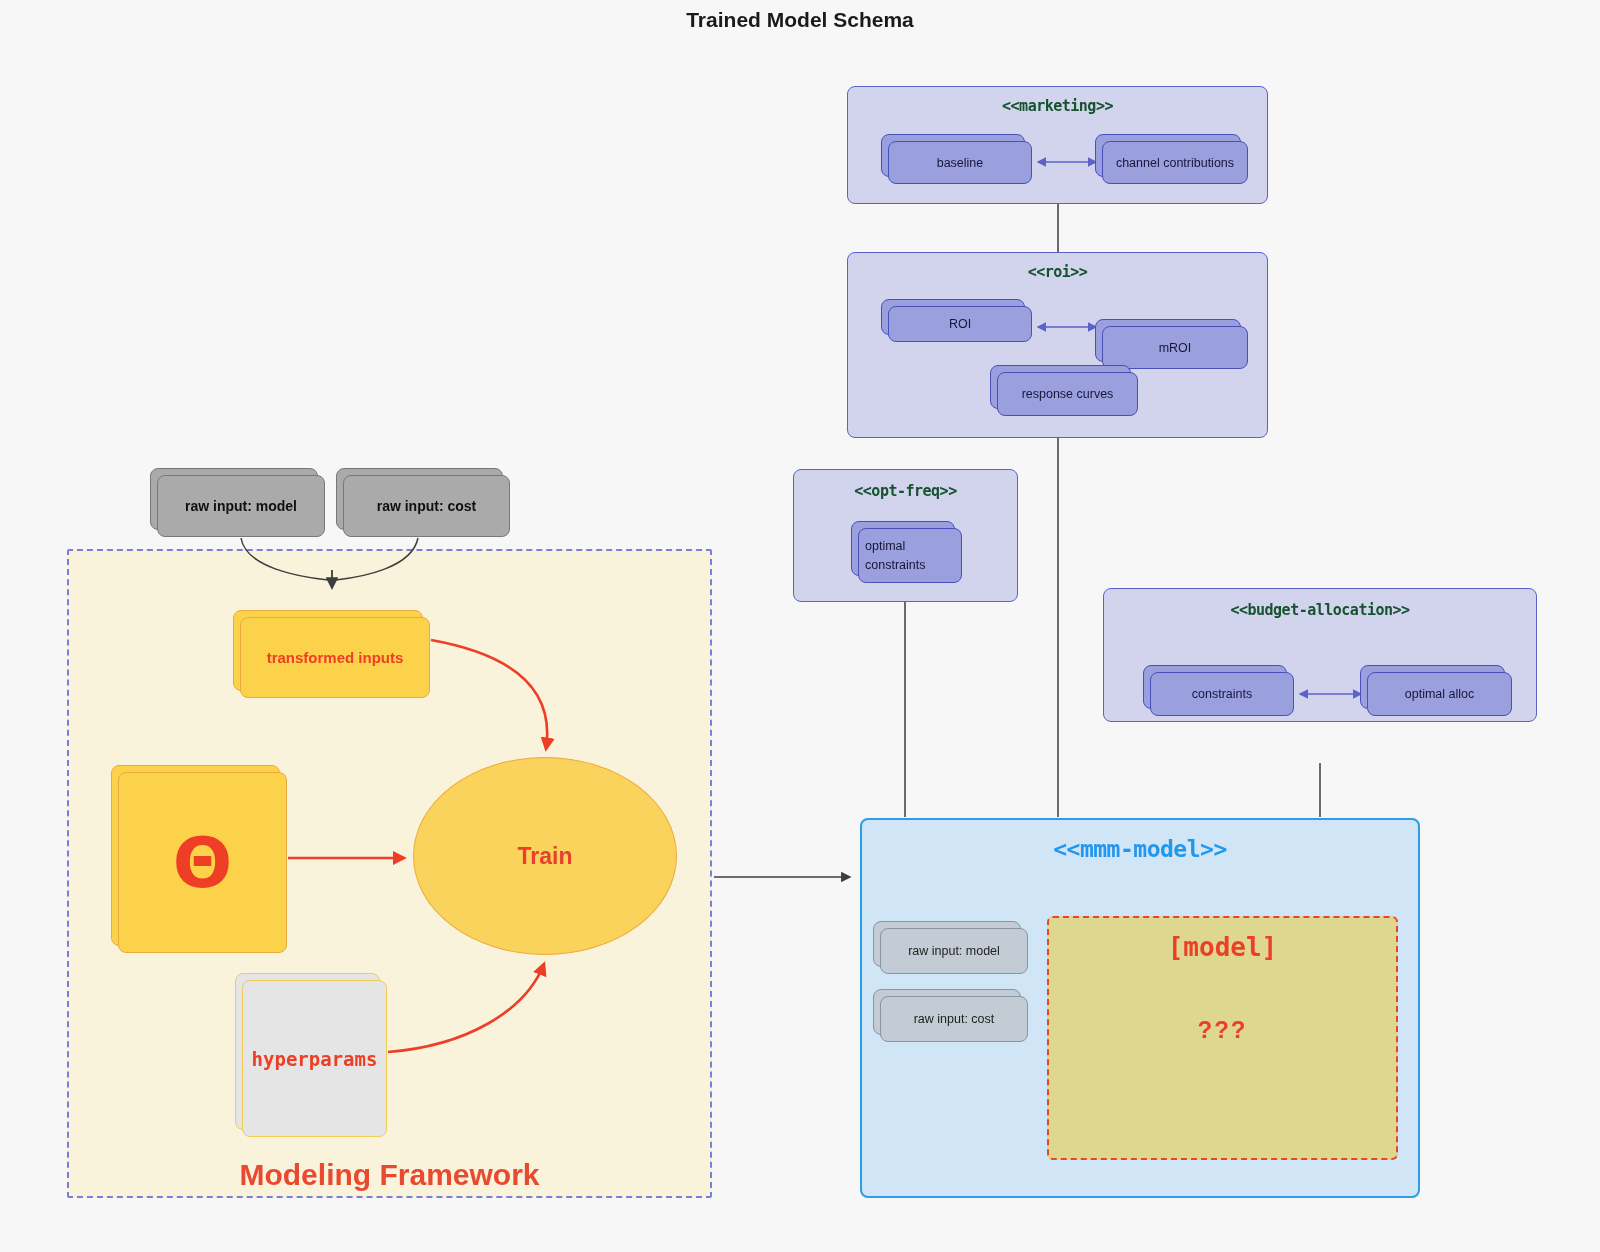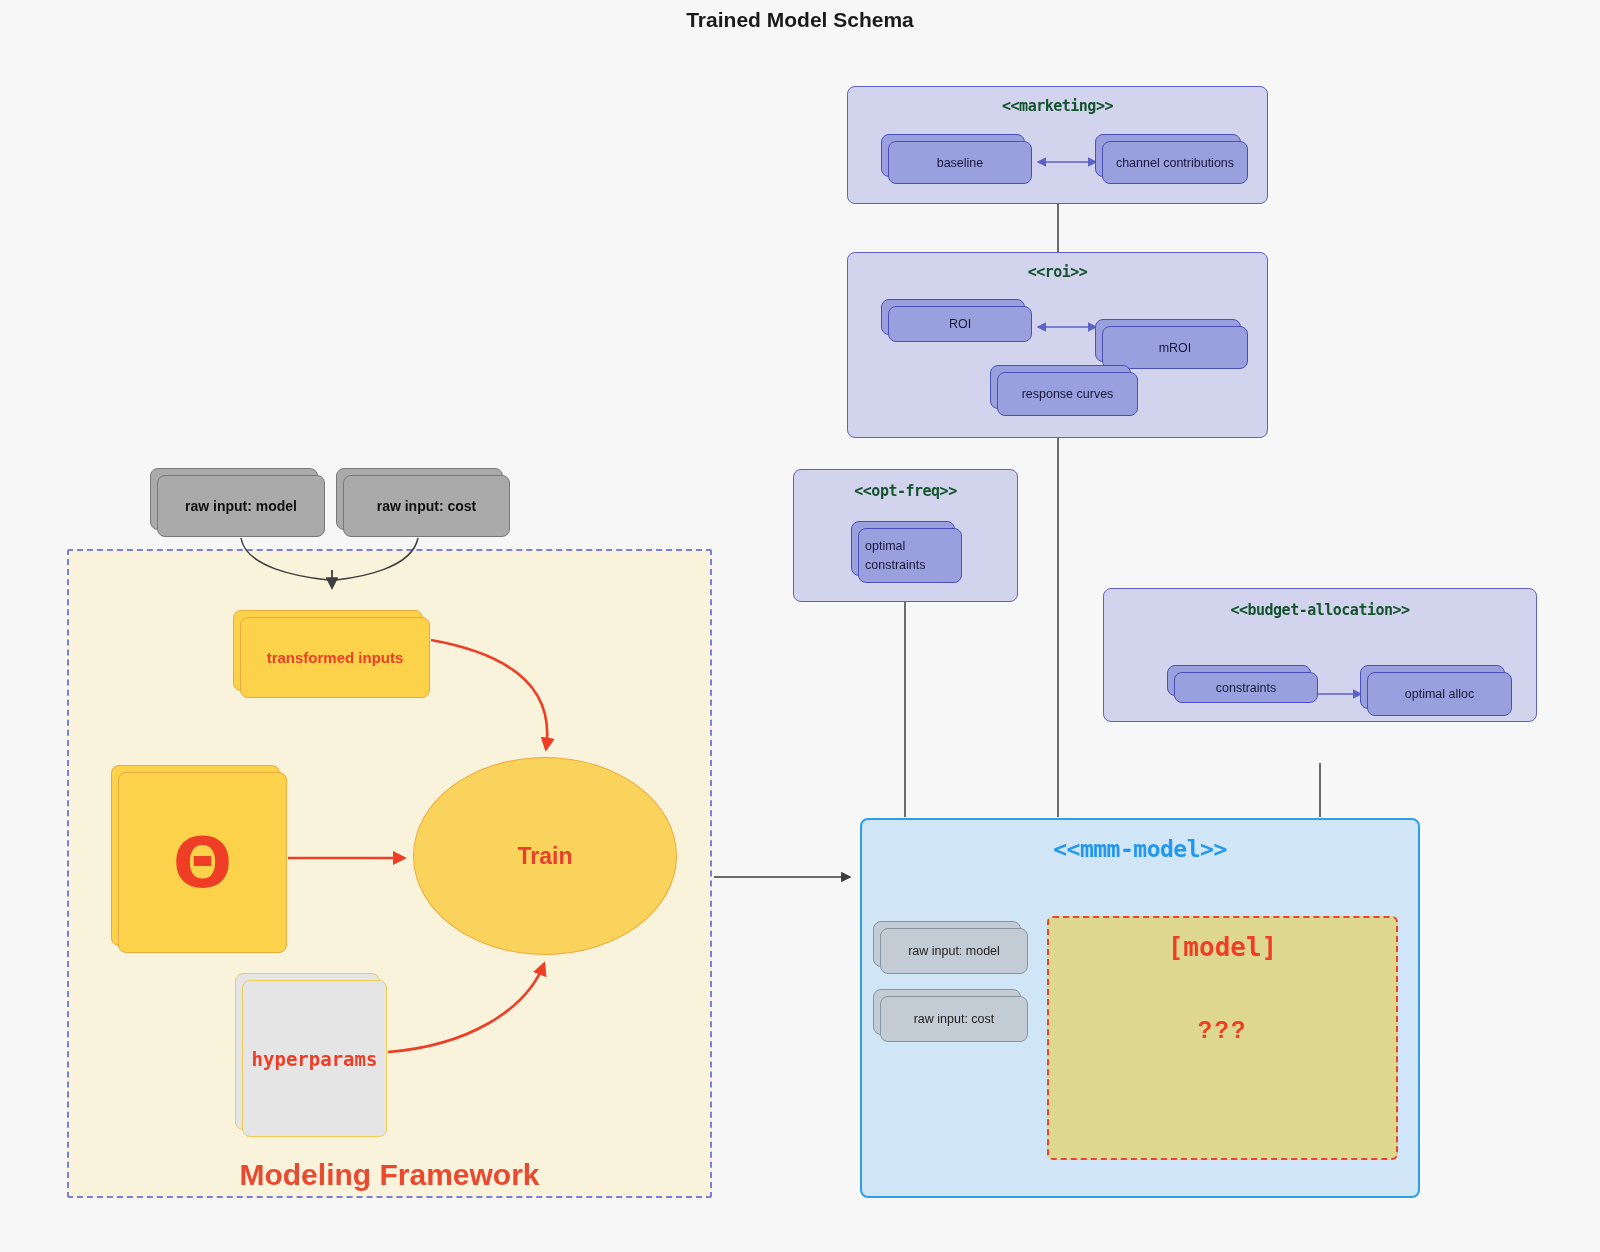--- a/index.html
+++ b/index.html
@@ -109,21 +109,21 @@
   <div class="node n-purple" style="left:858px;top:528px;width:104px;height:55px;">
     <span class="face back"></span>
     <span class="face front">
         <span class="t-purple wrap">optimal constraints</span>
       </span>
   </div>
 
   <div class="grp" style="left:1103px;top:588px;width:434px;height:134px;">
     <div class="grp-title" style="top:12px;">&lt;&lt;budget-allocation&gt;&gt;</div>
   </div>
-  <div class="node n-purple" style="left:1150px;top:672px;width:144px;height:31px;margin-left:24px;">
+  <div class="node n-purple" style="left:1150px;top:672px;width:144px;height:44px;">
     <span class="face back"></span>
     <span class="face front">
         <span class="t-purple">constraints</span>
       </span>
   </div>
   <div class="node n-purple" style="left:1367px;top:672px;width:145px;height:44px;">
     <span class="face back"></span>
     <span class="face front">
         <span class="t-purple">optimal alloc</span>
       </span>

